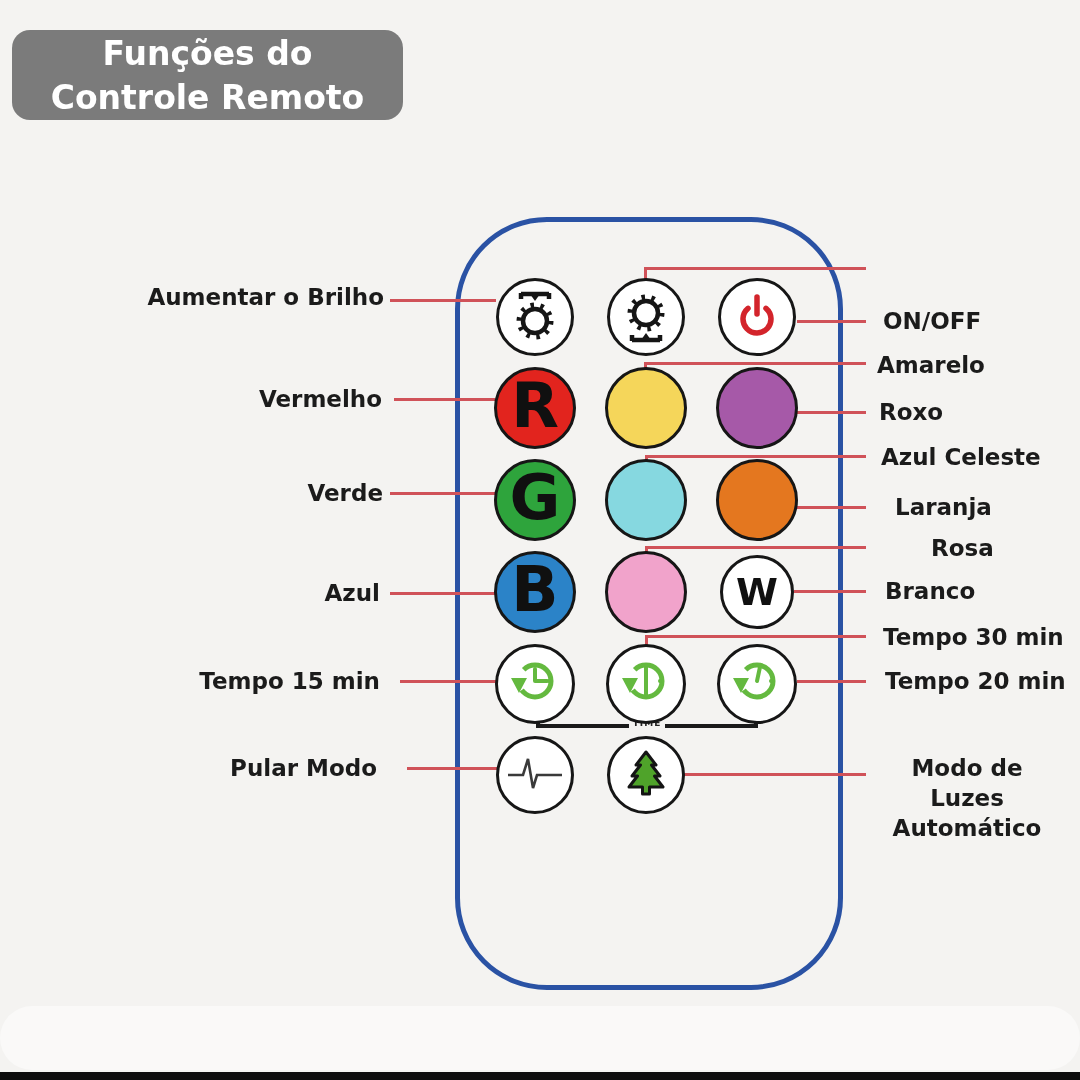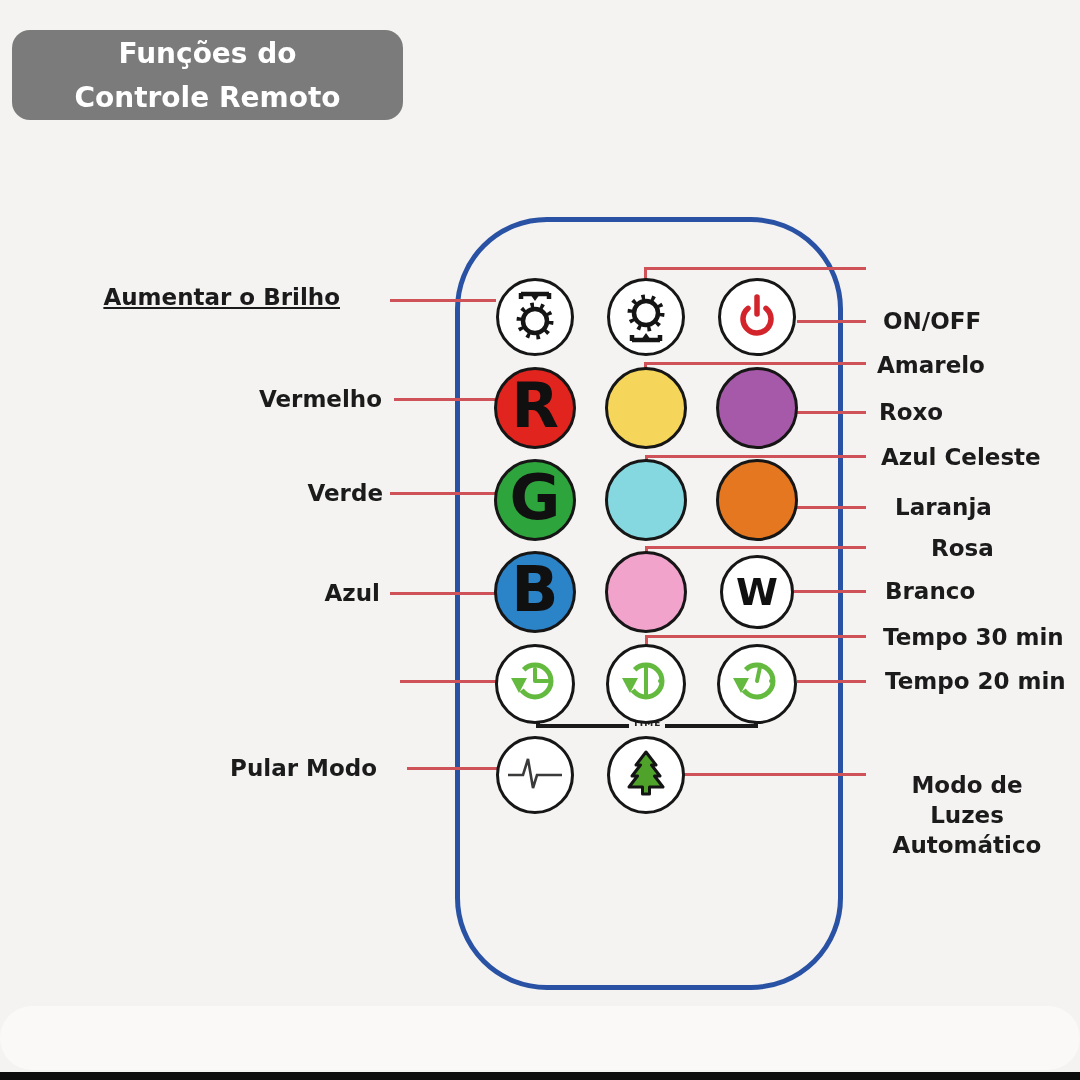--- a/index.html
+++ b/index.html
@@ -1,21 +1,21 @@
 <!DOCTYPE html>
 <html><head>
 <meta charset="utf-8">
 <style>
   html,body{margin:0;padding:0;}
   body{width:1080px;height:1080px;overflow:hidden;background:#f4f3f1;
        font-family:"DejaVu Sans","Liberation Sans",sans-serif;}
   .stage{position:relative;width:1080px;height:1080px;background:#f4f3f1;}
   .title-box{position:absolute;left:12px;top:30px;width:391px;height:90px;
              background:#7b7b7b;border-radius:18px;color:#fff;text-align:center;
-             font-weight:bold;font-size:28px;line-height:44px;padding-top:2px;box-sizing:border-box;}
+             font-weight:bold;font-size:33px;line-height:44px;padding-top:2px;box-sizing:border-box;}
   .remote{position:absolute;left:455px;top:217px;width:388px;height:773px;
           border:5px solid #2a52a4;border-radius:92px;box-sizing:border-box;}
   .btn{position:absolute;border-radius:50%;background:#fff;border:3px solid #161616;
        box-sizing:border-box;display:flex;align-items:center;justify-content:center;}
   .btn.outline{border-width:3.5px;}
   .letter{font-weight:bold;color:#101010;font-size:62px;line-height:1;transform:translateY(-2px);}
   .letter.small{font-size:38px;transform:none;}
   .cline{position:absolute;background:#d05259;}
   .bline{position:absolute;background:#1a1a1a;}
   .lbl{position:absolute;font-weight:bold;font-size:23px;color:#1b1b1b;white-space:nowrap;}
@@ -143,32 +143,33 @@
     <svg width="62" height="62" viewBox="0 0 62 62">
       <path d="M4 31 H19 L24 15 L29 44 L33 31 H58" fill="none" stroke="#3a3a3a" stroke-width="2.6"></path>
     </svg>
   </div>
   <div class="btn outline" style="left:607px;top:736px;width:78px;height:78px;">
     <svg width="54" height="54" viewBox="0 0 54 54">
       <path d="M27 4 L37 17 L32.5 17 L41 28 L35.5 28 L44 39 L30.5 39 L30.5 46 L23.5 46 L23.5 39 L10 39 L18.5 28 L13 28 L21.5 17 L17 17 Z" fill="#4fa32a" stroke="#141414" stroke-width="3" stroke-linejoin="round"></path>
     </svg>
   </div>
 
-  <div class="lbl rt" style="right:740px;top:284px;text-decoration:underline;">Aumentar o Brilho</div>
+  <div class="lbl rt" style="right:696px;top:284px;">Aumentar o Brilho</div>
   <div class="lbl rt" style="right:698px;top:386px;">Vermelho</div>
   <div class="lbl rt" style="right:697px;top:480px;">Verde</div>
   <div class="lbl rt" style="right:700px;top:580px;">Azul</div>
+  <div class="lbl rt" style="right:700px;top:668px;">Tempo 15 min</div>
   <div class="lbl rt" style="right:703px;top:755px;">Pular Modo</div>
 
   <div class="lbl" style="left:883px;top:308px;">ON/OFF</div>
   <div class="lbl" style="left:877px;top:352px;">Amarelo</div>
   <div class="lbl" style="left:879px;top:399px;">Roxo</div>
   <div class="lbl" style="left:881px;top:444px;">Azul Celeste</div>
   <div class="lbl" style="left:883px;top:494px;margin-left:12px;">Laranja</div>
   <div class="lbl" style="left:931px;top:535px;">Rosa</div>
   <div class="lbl" style="left:885px;top:578px;">Branco</div>
   <div class="lbl" style="left:883px;top:624px;">Tempo 30 min</div>
   <div class="lbl" style="left:885px;top:668px;">Tempo 20 min</div>
-  <div class="lbl wrap" style="left:872px;top:753px;margin-top:17px;">Modo de Luzes Automático</div>
+  <div class="lbl wrap" style="left:872px;top:753px;">Modo de Luzes Automático</div>
 
   <div class="soft"></div>
   <div class="bottom-bar"></div>
 </div>
 
 </body></html>

